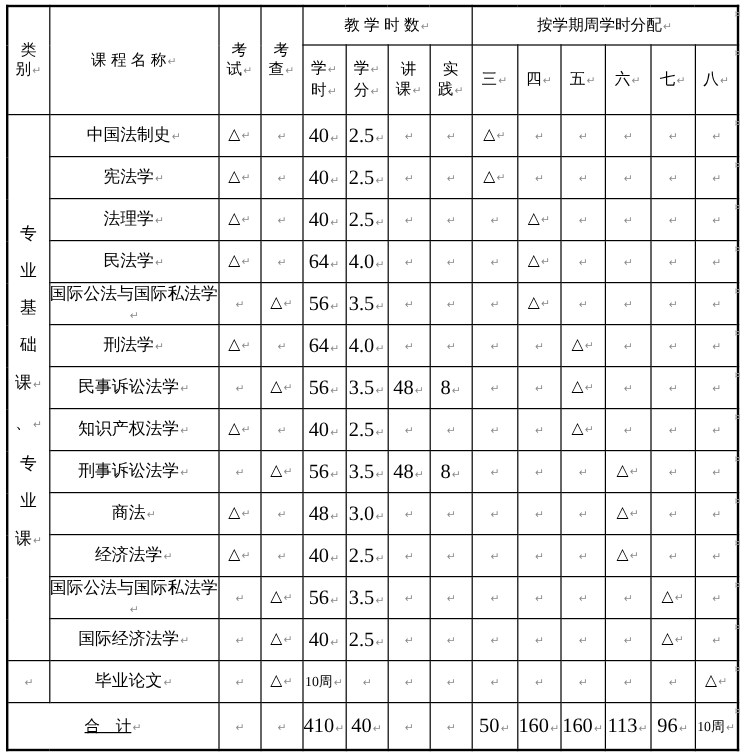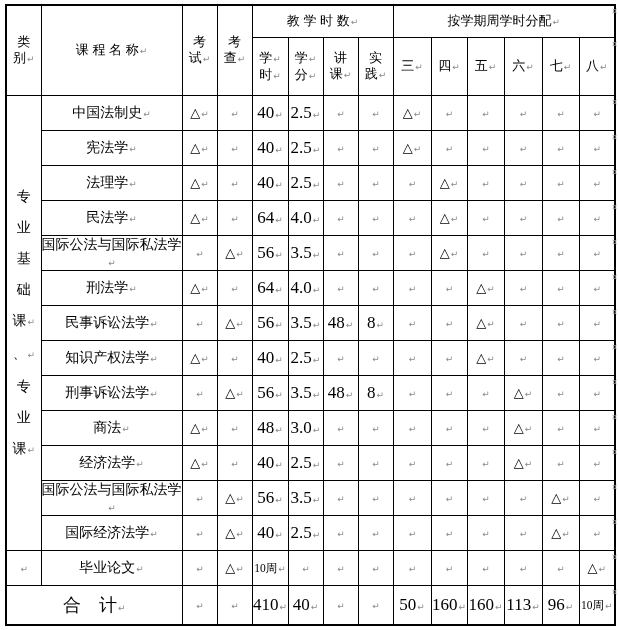--- a/index.html
+++ b/index.html
@@ -13,21 +13,21 @@
   tbody tr.total-row{height:39px;}
   .v{color:#000;}
   .pm{color:#8a8a8a;font-size:9px;font-family:"DejaVu Sans",sans-serif;margin-left:1px;}
   .num{font-family:"Liberation Serif",serif;font-size:17px;}
   .num.small{font-size:11.5px;letter-spacing:0;}
   .tri{font-family:"DejaVu Sans",sans-serif;font-size:13px;}
   .h2l div{line-height:16px;}
   .cat-cell{vertical-align:middle;}
   .cat-line{line-height:31px;font-size:14px;}
   .name-cell .v{font-size:14px;margin-top:36px;}
-  .label-cell .v{font-size:18px;}
+  .label-cell .v{font-size:13px;text-decoration:underline;}
   .group-cell .v, .name-head .v{font-size:13px;}
   #row-end-marks{position:absolute;left:0;top:0;width:618px;height:630px;pointer-events:none;}
   .rem{position:absolute;left:612px;color:#9a9a9a;font-size:8px;font-family:"DejaVu Sans",sans-serif;}
 </style>
 </head>
 <body>
 
 <div class="page">
   <table class="cur">
     <colgroup>

